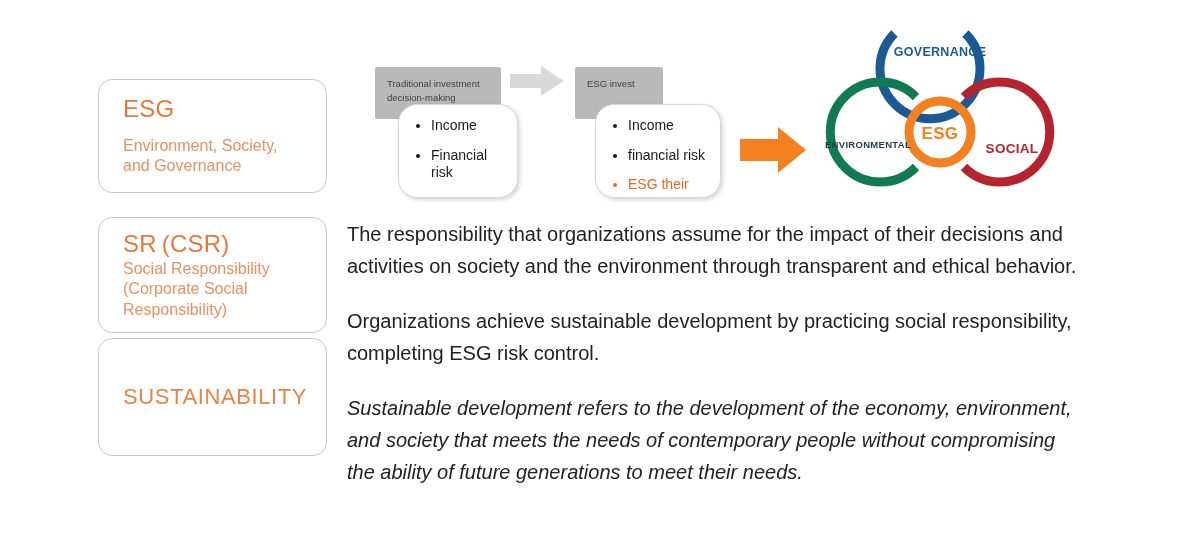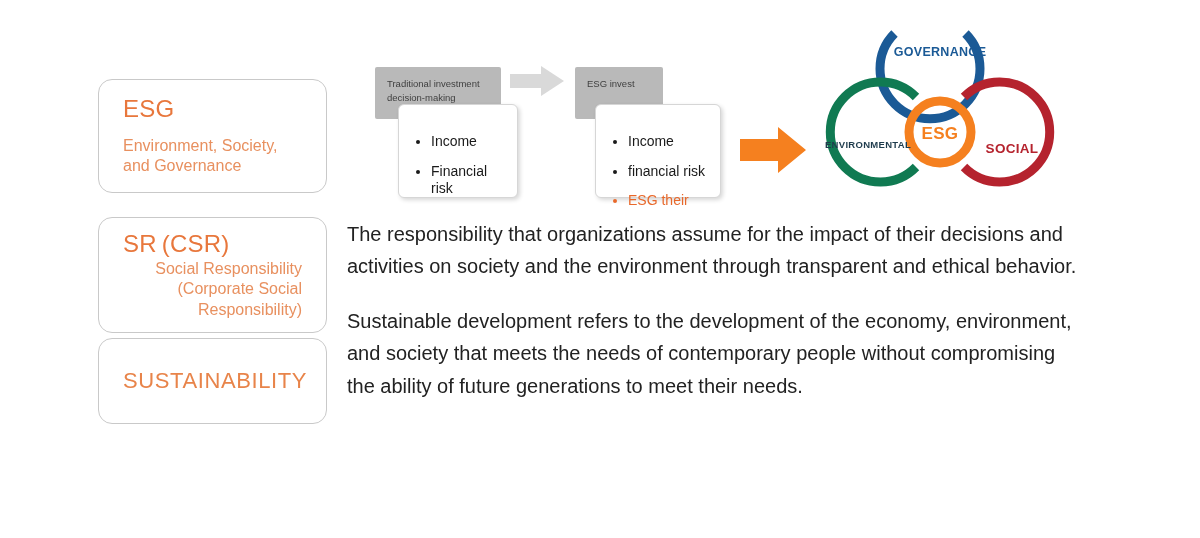--- a/index.html
+++ b/index.html
@@ -28,21 +28,21 @@
     border: 1px solid #c9c9c9;
     border-radius: 14px;
     background: #ffffff;
     display: flex;
     flex-direction: column;
     justify-content: center;
     padding: 0 24px;
   }
   #card-esg  { top: 79px;  height: 114px; }
   #card-sr   { top: 217px; height: 116px; }
-  #card-sus  { top: 338px; height: 86px; }
+  #card-sus  { top: 338px; height: 118px; }
 
   .def-title {
     color: #e8773c;
     font-size: 24px;
     line-height: 1.16;
     letter-spacing: 0.2px;
     font-weight: 400;
     margin-bottom: 1px;
   }
   .def-sub {
@@ -64,23 +64,23 @@
     color: #3f3f3f;
     font-size: 9.5px;
     line-height: 1.45;
     padding: 10px 12px 0 12px;
     border-radius: 2px;
   }
   .white-card {
     position: absolute;
     background: #ffffff;
     border: 1px solid #d6d6d6;
-    border-radius: 6px;
+    border-radius: 19px;
     box-shadow: 2px 2px 4px rgba(0,0,0,0.16);
-    padding: 28px 14px;
+    padding: 12px 14px;
   }
   .bullets { list-style: none; }
   .bullets li {
     position: relative;
     padding-left: 18px;
     font-size: 14px;
     line-height: 1.25;
     color: #1a1a1a;
     margin-bottom: 12px;
   }
@@ -136,36 +136,36 @@
     left: 347px;
     top: 218px;
     width: 734px;
   }
   #paragraphs p {
     font-size: 20px;
     line-height: 1.62;
     color: #222222;
     margin-bottom: 22px;
   }
-  #paragraphs p:last-child { margin-bottom: 14px; }
+  #paragraphs p:last-child { margin-bottom: 14px; font-style: italic; }
 </style>
 </head>
 <body>
 
 <div id="page">
 
   <div class="def-card" id="card-esg">
     <div class="def-title">ESG</div>
     <div class="def-sub" style="white-space: pre-line; margin-top: 12px;">Environment, Society,
 and Governance</div>
   </div>
 
   <div class="def-card" id="card-sr">
     <div class="def-title">SR (CSR)</div>
-    <div class="def-sub" style="white-space: pre-line; text-align: right;">Social Responsibility
+    <div class="def-sub" style="white-space: pre-line;">Social Responsibility
 (Corporate Social
 Responsibility)</div>
   </div>
 
   <div class="def-card" id="card-sus">
     <div class="def-title">SUSTAINABILITY</div>
   </div>
 
   <div class="gray-head" style="left:375px; top:67px; width:126px; height:52px;">
     <span style="white-space: pre-line;">Traditional investment
@@ -233,16 +233,17 @@
       <text class="ring-label" x="68" y="148" text-anchor="middle" font-size="9.5" fill="#1f3c4d">ENVIRONMENTAL</text>
 
       <text class="ring-label" x="212" y="153" text-anchor="middle" font-size="13.5" fill="#b5232e">SOCIAL</text>
 
       <text class="ring-label" x="140" y="139" text-anchor="middle" font-size="17" fill="#f5801f">ESG</text>
     </svg>
   </div>
 
   <div id="paragraphs">
     <p>The responsibility that organizations assume for the impact of their decisions and activities on society and the environment through transparent and ethical behavior.</p>
+    <p>Organizations achieve sustainable development by practicing social responsibility, completing ESG risk control.</p>
     <p>Sustainable development refers to the development of the economy, environment, and society that meets the needs of contemporary people without compromising the ability of future generations to meet their needs.</p>
   </div>
 
 </div>
 
 </body></html>

